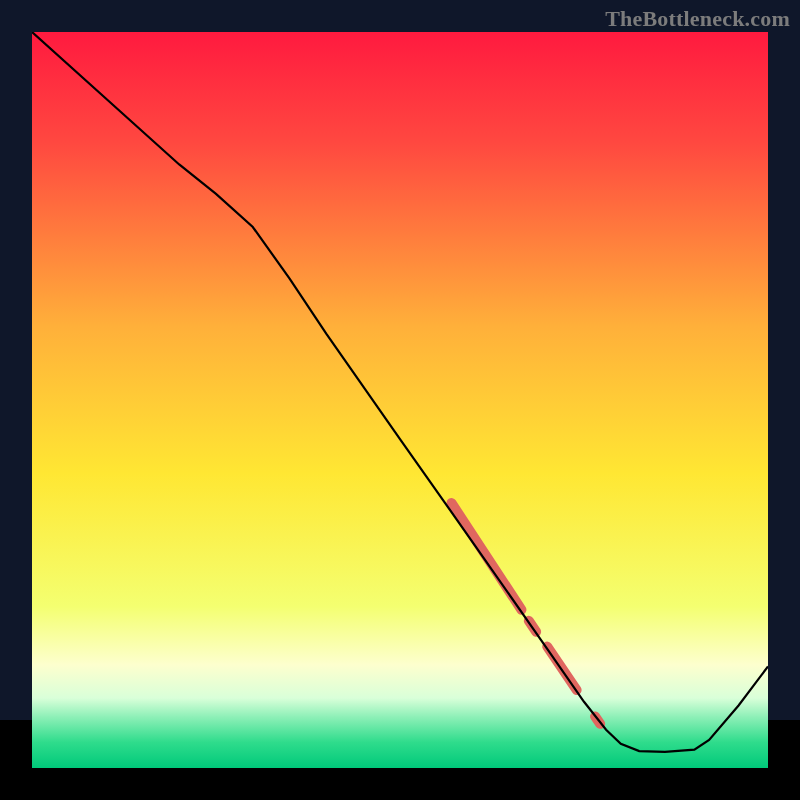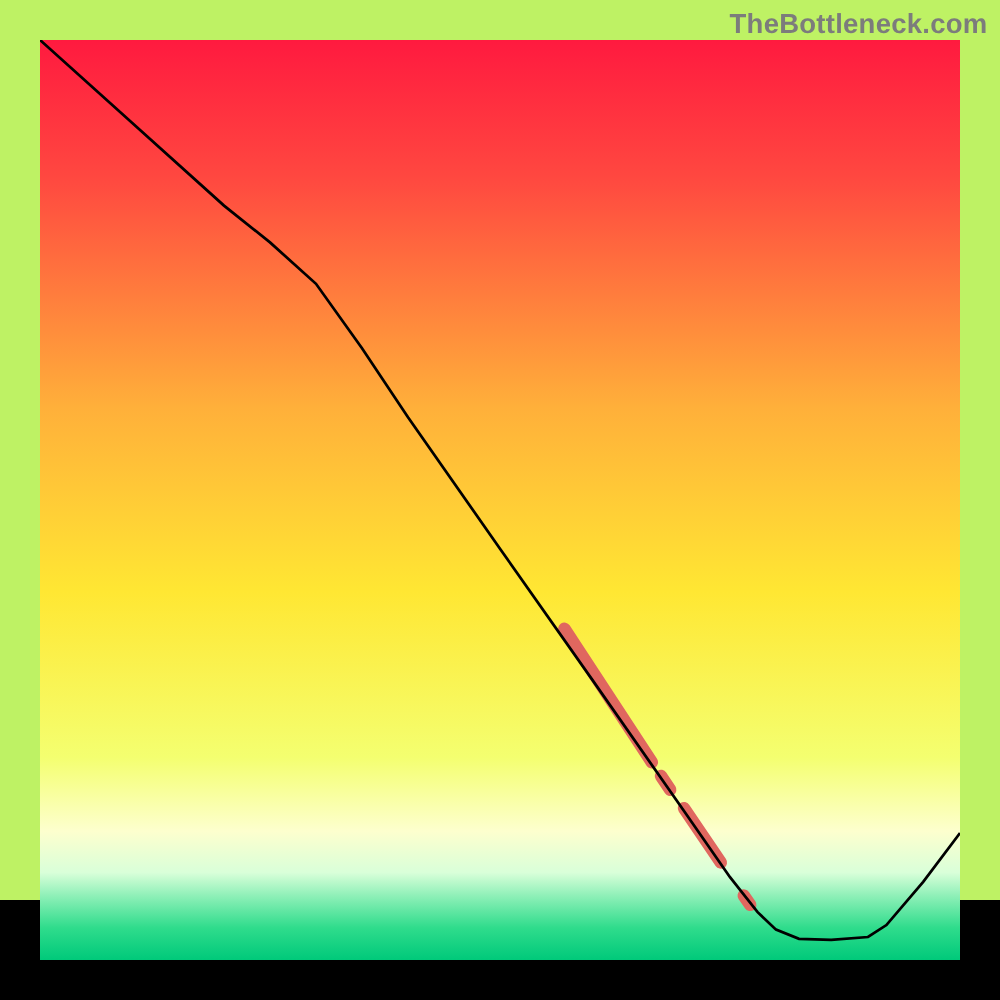--- a/index.html
+++ b/index.html
@@ -10,21 +10,22 @@
     background: #000;
     overflow: hidden;
     font-family: Arial, Helvetica, sans-serif;
   }
   .frame {
     position: absolute;
     left: 0;
     top: 0;
     width: 800px;
     height: 720px;
-    background: #bef264;
+    background: #0f172a;
+    font-family: Liberation Serif, serif;
   }
   .plot {
     position: absolute;
     left: 32px;
     top: 32px;
     width: 736px;
     height: 736px;
     overflow: hidden;
   }
   .watermark {

